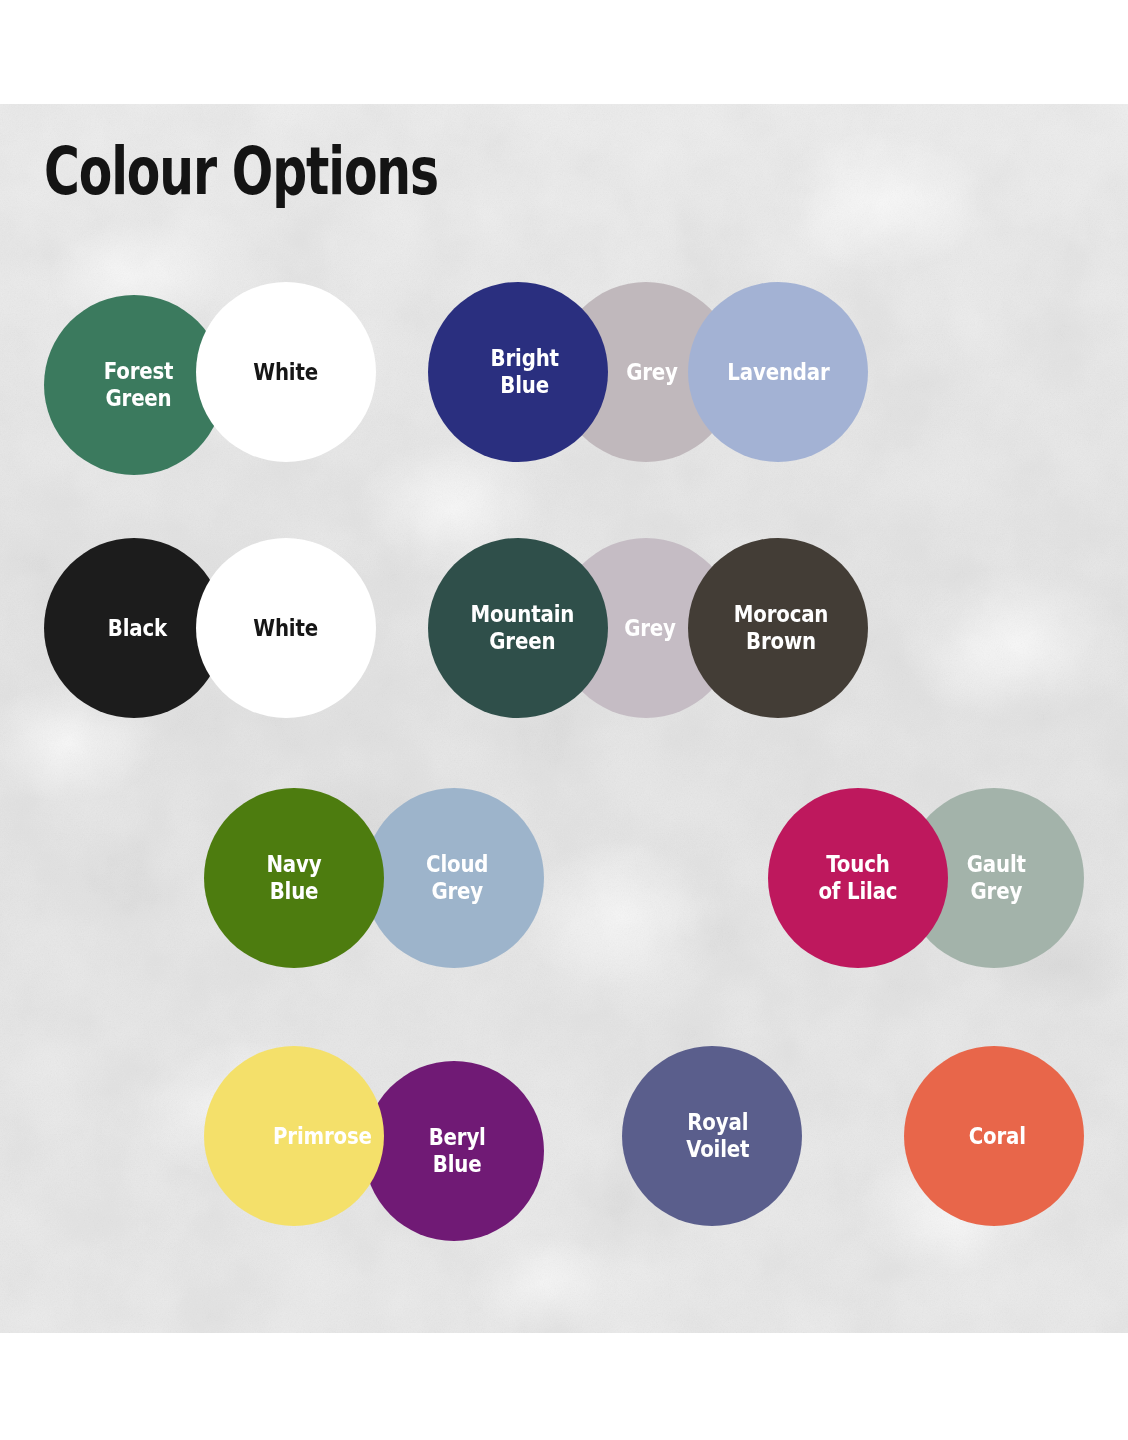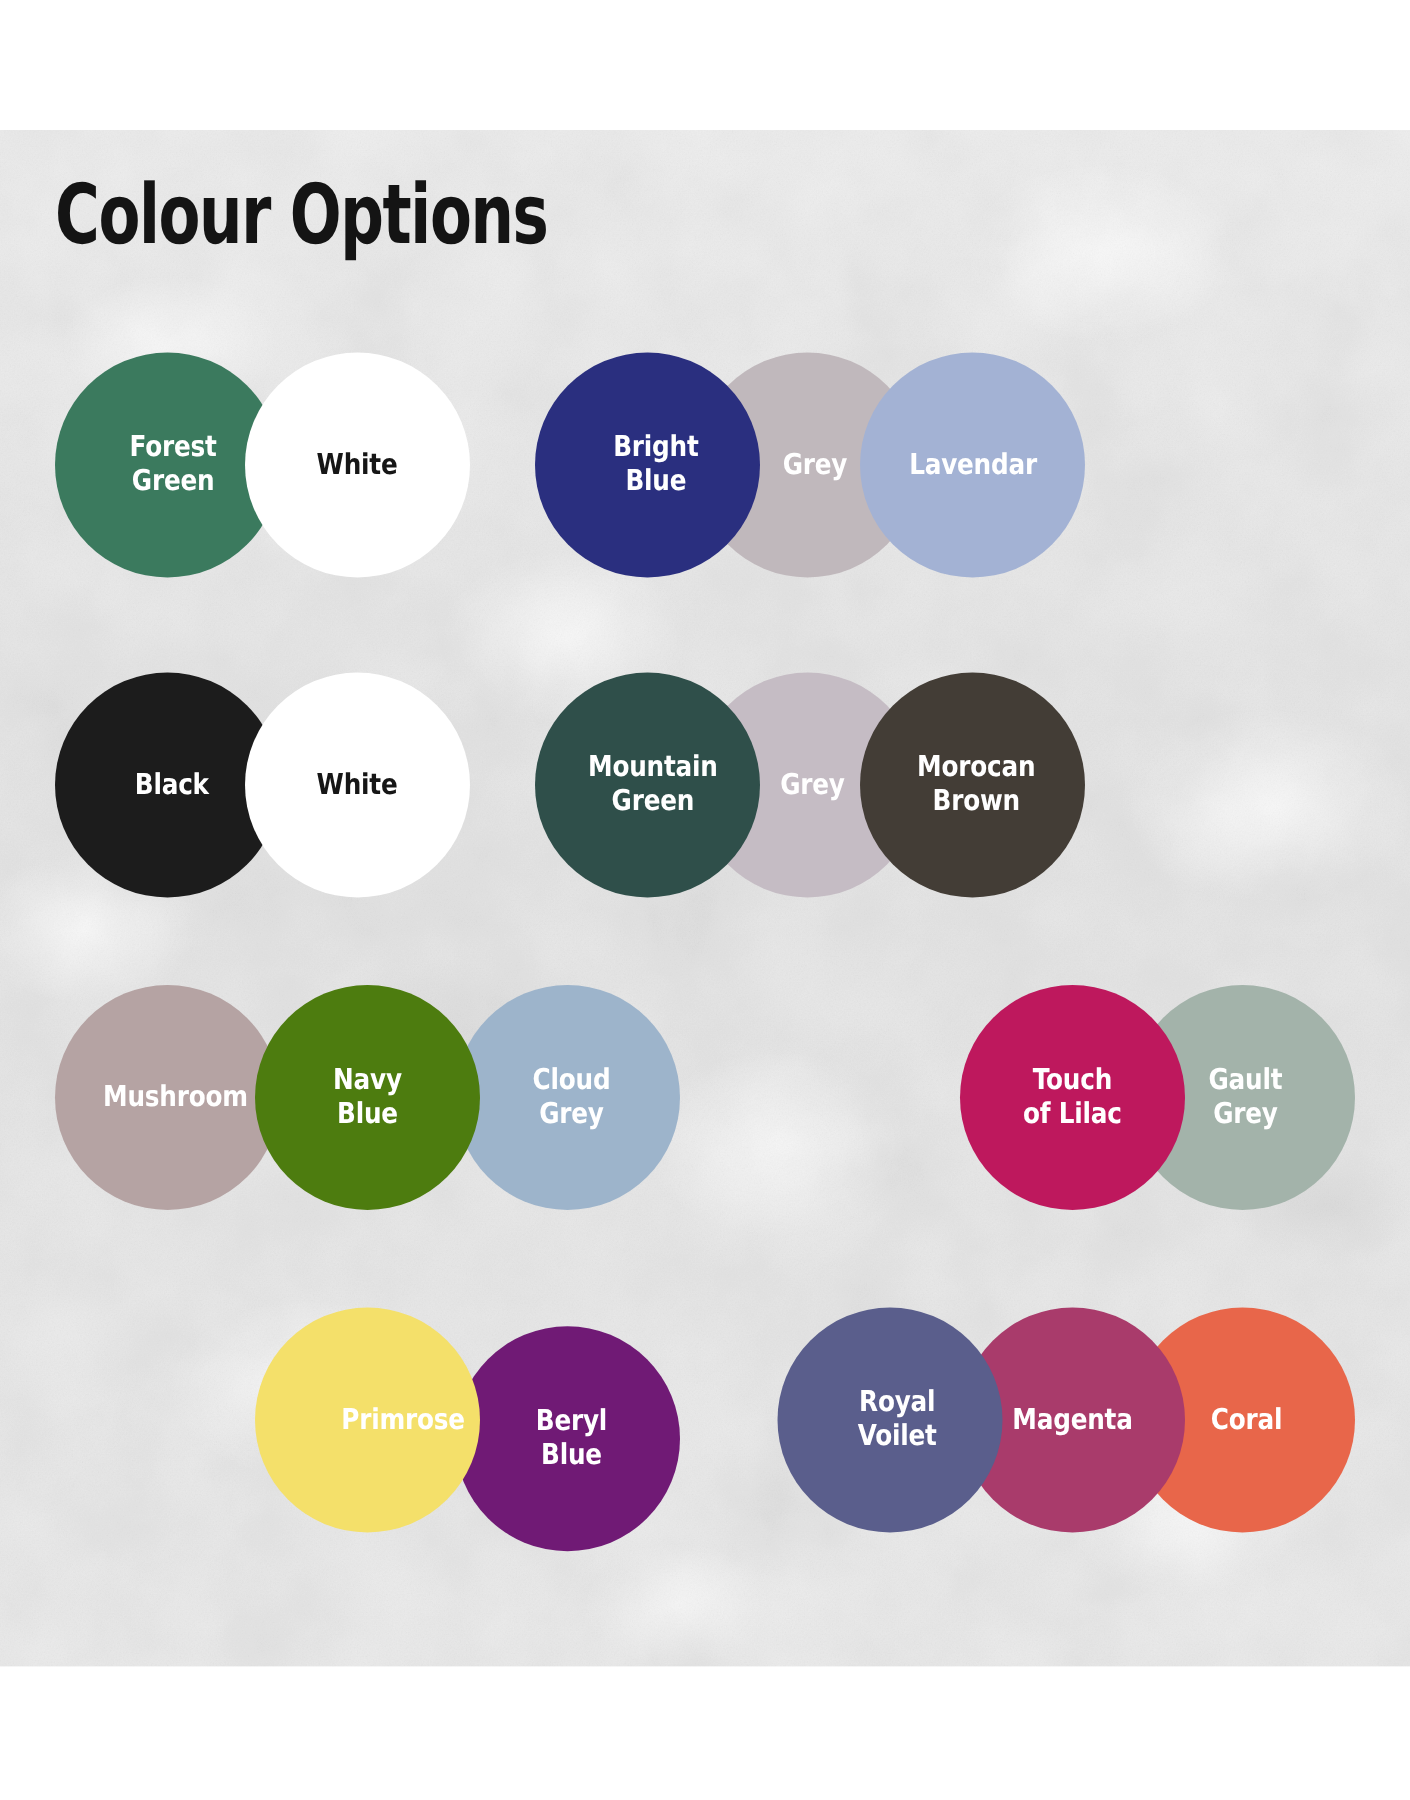--- a/index.html
+++ b/index.html
@@ -116,21 +116,21 @@
         </filter>
       </defs>
       <rect width="1128" height="1229" filter="url(#blotchFilter)"></rect>
       <rect width="1128" height="1229" filter="url(#grainFilter)"></rect>
     </svg>
   </div>
 
   <div id="title">Colour Options</div>
 
   <div class="group" style="left:44px; top:282px; width:360px; height:180px;">
-    <div class="swatch" style="left: 0px; top: 0px; width: 180px; height: 180px; z-index: 1; background-color: rgb(59, 122, 94);">
+    <div class="swatch" style="left: 0px; top: 13px; width: 180px; height: 180px; z-index: 1; background-color: rgb(59, 122, 94);">
       <span class="swatch-label" style="color:#ffffff; margin-left:10px;">Forest
 Green</span>
     </div>
     <div class="swatch" style="left:152px; top:0px; width:180px; height:180px; z-index:2; background:#ffffff;">
       <span class="swatch-label" style="color:#161616;">White</span>
     </div>
   </div>
 
   <div class="group" style="left:428px; top:282px; width:440px; height:180px;">
     <div class="swatch" style="left: 128px; top: 0px; width: 180px; height: 180px; z-index: 1; background-color: rgb(192, 184, 188);">
@@ -162,23 +162,20 @@
       <span class="swatch-label" style="color:#ffffff; margin-left:8px;">Mountain
 Green</span>
     </div>
     <div class="swatch" style="left: 260px; top: 0px; width: 180px; height: 180px; z-index: 4; background-color: rgb(67, 61, 54);">
       <span class="swatch-label" style="color:#ffffff; margin-left:6px;">Morocan
 Brown</span>
     </div>
   </div>
 
   <div class="group" style="left:44px; top:788px; width:500px; height:180px;">
-    <div class="swatch" style="left: 0px; top: 0px; width: 180px; height: 180px; z-index: 1; background-color: rgb(181, 163, 163);">
-      <span class="swatch-label" style="color:#ffffff; margin-left:12px;">Mushroom</span>
-    </div>
     <div class="swatch" style="left: 320px; top: 0px; width: 180px; height: 180px; z-index: 1; background-color: rgb(157, 180, 203);">
       <span class="swatch-label" style="color:#ffffff; margin-left:6px;">Cloud
 Grey</span>
     </div>
     <div class="swatch" style="left: 160px; top: 0px; width: 180px; height: 180px; z-index: 3; background-color: #4d7c0f;">
       <span class="swatch-label" style="color:#ffffff;">Navy
 Blue</span>
     </div>
   </div>
 
@@ -200,22 +197,19 @@
     </div>
     <div class="swatch" style="left: 160px; top: 0px; width: 180px; height: 180px; z-index: 3; background-color: rgb(244, 224, 106); justify-content: flex-end;">
       <span class="swatch-label" style="color:#ffffff;">Primrose</span>
     </div>
   </div>
 
   <div class="group" style="left:622px; top:1046px; width:462px; height:180px;">
     <div class="swatch" style="left: 282px; top: 0px; width: 180px; height: 180px; z-index: 1; background-color: rgb(232, 102, 74);">
       <span class="swatch-label" style="color:#ffffff; margin-left:6px;">Coral</span>
     </div>
-    <div class="swatch" style="left: 146px; top: 0px; width: 180px; height: 180px; z-index: 2; background-color: rgb(169, 59, 107);">
-      <span class="swatch-label" style="color:#ffffff;">Magenta</span>
-    </div>
     <div class="swatch" style="left: 0px; top: 0px; width: 180px; height: 180px; z-index: 3; background-color: rgb(90, 94, 140);">
       <span class="swatch-label" style="color:#ffffff; margin-left:12px;">Royal
 Voilet</span>
     </div>
   </div>
 
 </div>
 
 </body></html>

